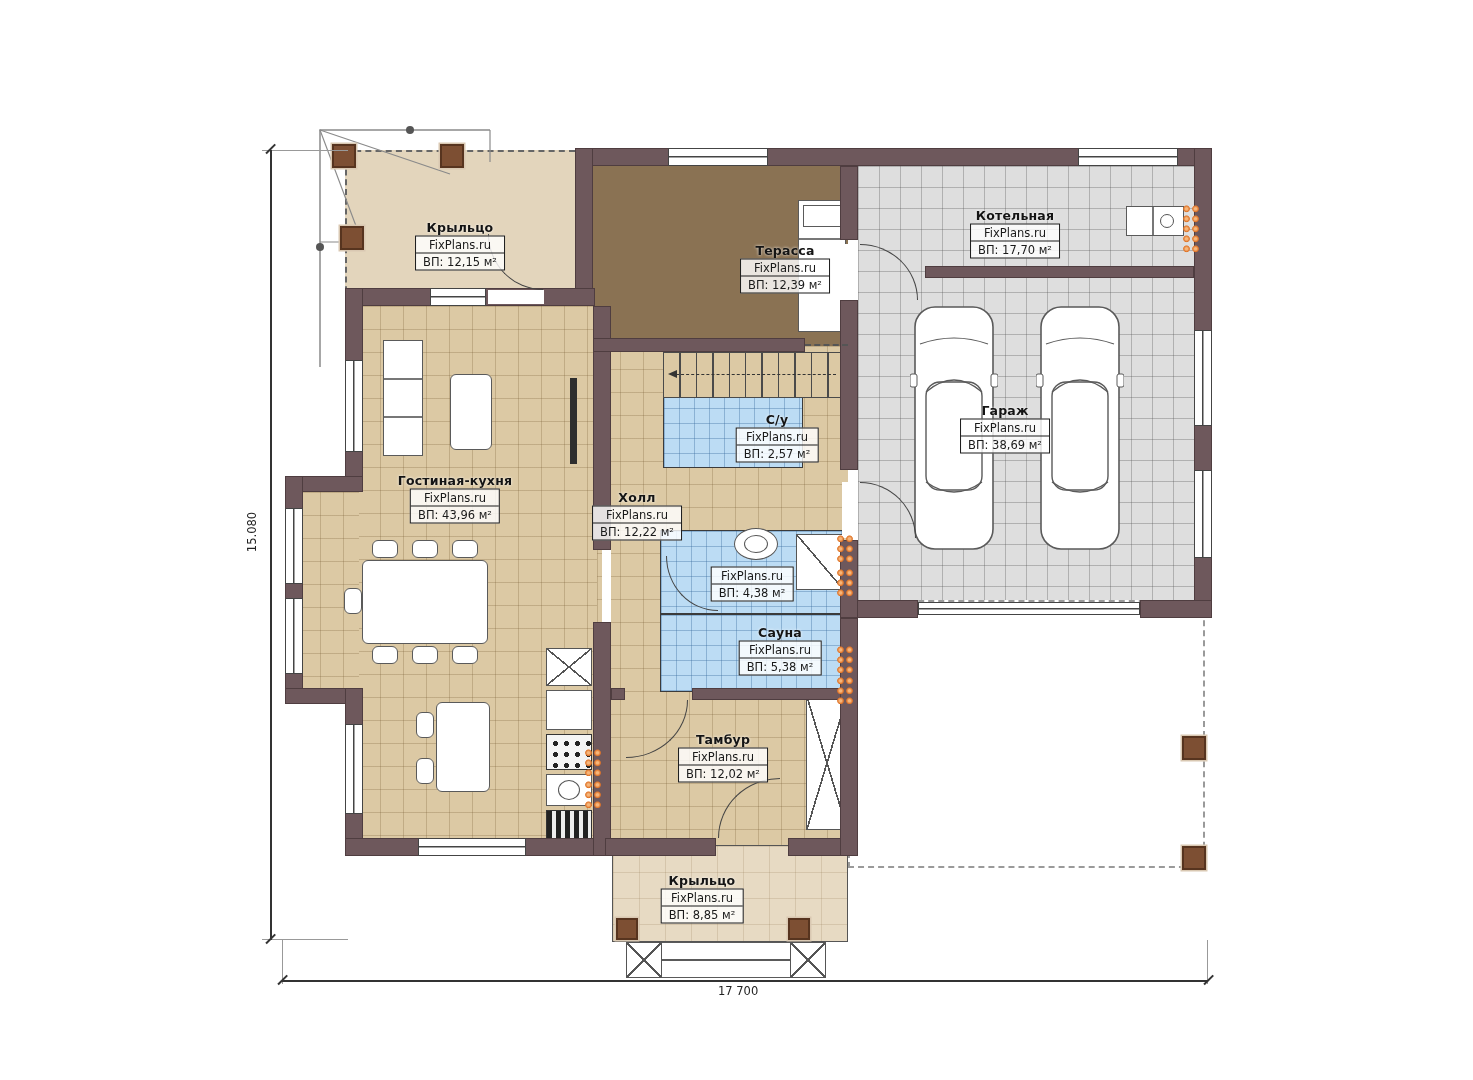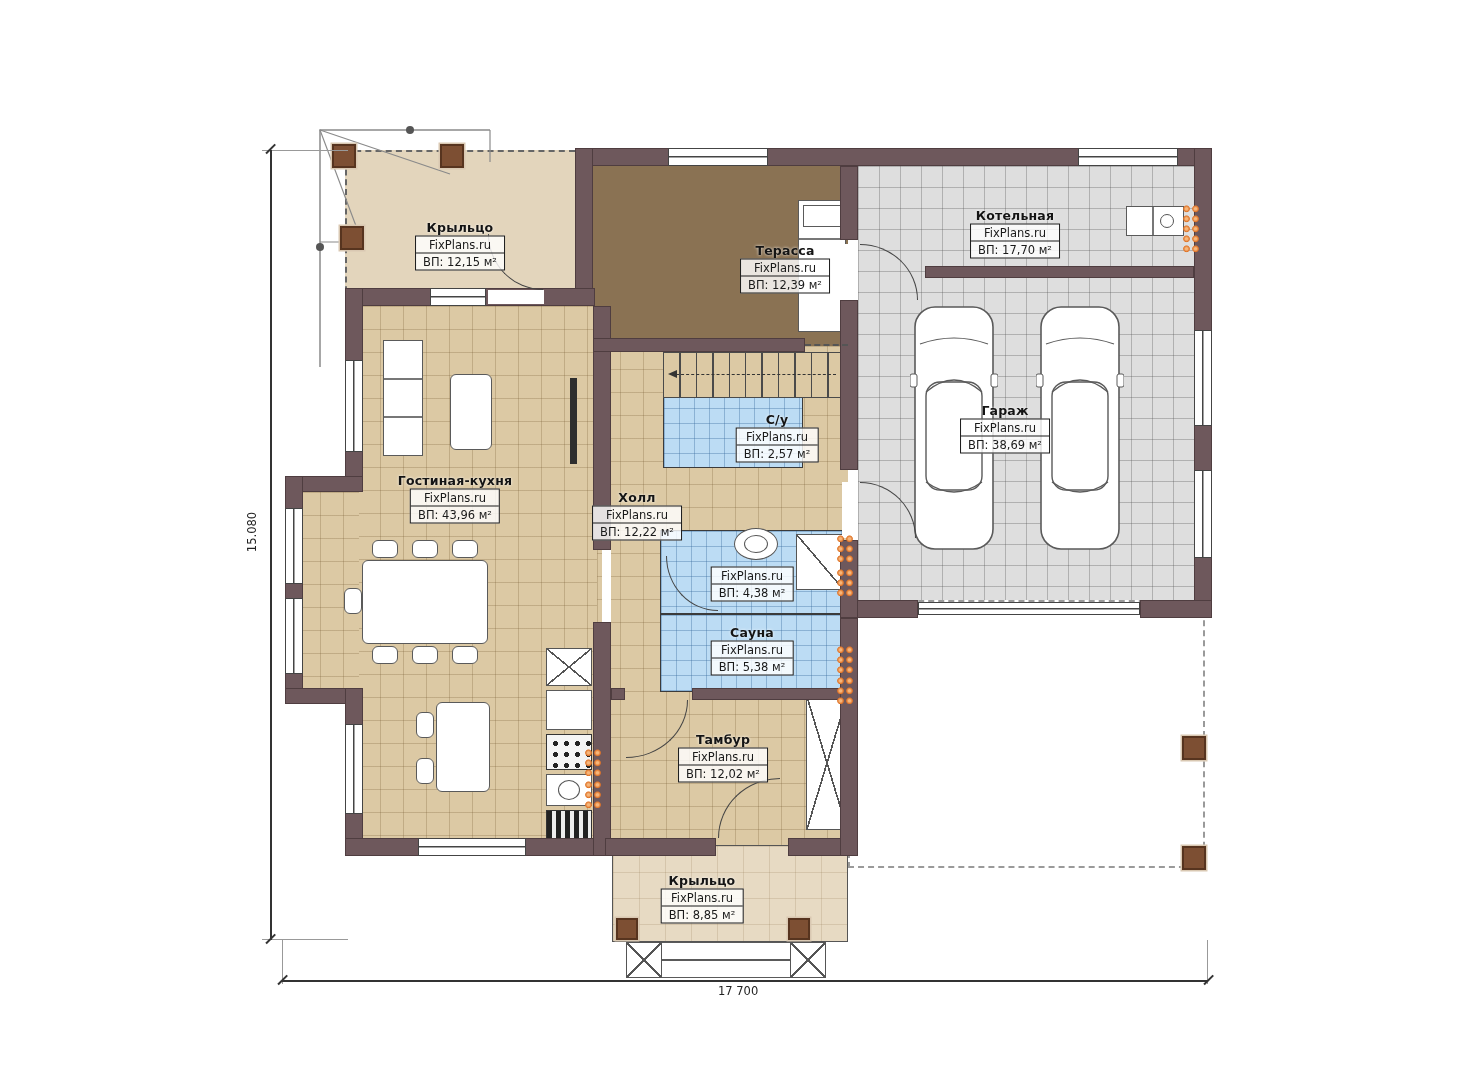--- a/index.html
+++ b/index.html
@@ -269,21 +269,21 @@
   </div>
   <div class="rlabel" style="left:777px;top:437px;">
     <div class="rname">С/у</div>
     <div class="rbox"><div class="rbrand">FixPlans.ru</div>
       <div class="rarea">ВП: 2,57 м²</div></div>
   </div>
   <div class="rlabel" style="left:752px;top:584px;">
     <div class="rbox"><div class="rbrand">FixPlans.ru</div>
       <div class="rarea">ВП: 4,38 м²</div></div>
   </div>
-  <div class="rlabel" style="left:752px;top:650px;">
+  <div class="rlabel" style="left:780px;top:650px;">
     <div class="rname">Сауна</div>
     <div class="rbox"><div class="rbrand">FixPlans.ru</div>
       <div class="rarea">ВП: 5,38 м²</div></div>
   </div>
   <div class="rlabel" style="left:723px;top:757px;">
     <div class="rname">Тамбур</div>
     <div class="rbox"><div class="rbrand">FixPlans.ru</div>
       <div class="rarea">ВП: 12,02 м²</div></div>
   </div>
   <div class="rlabel" style="left:702px;top:898px;">

